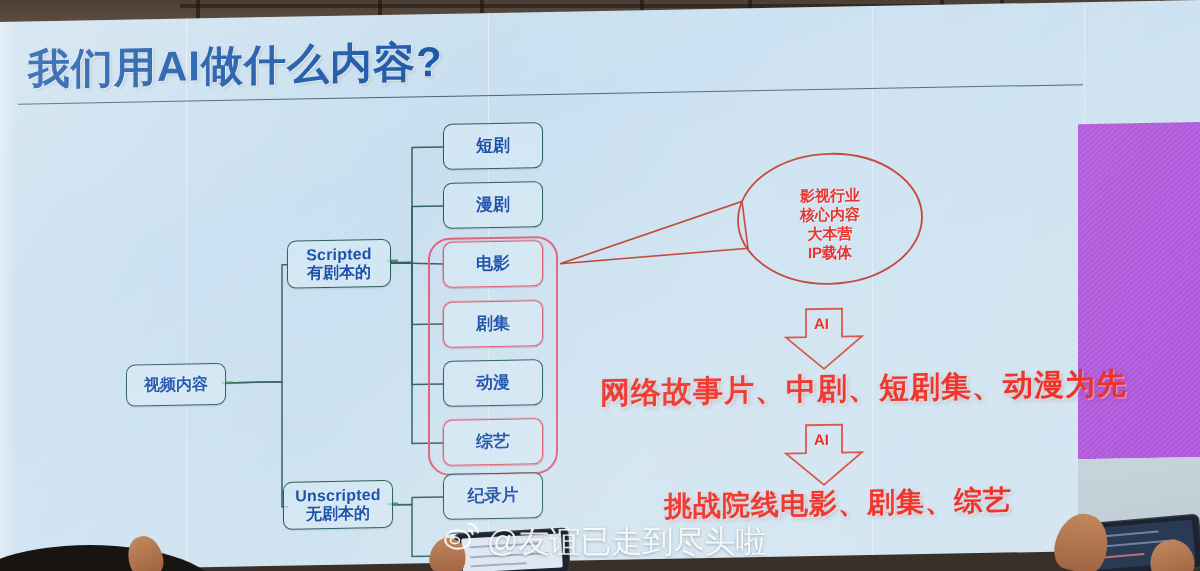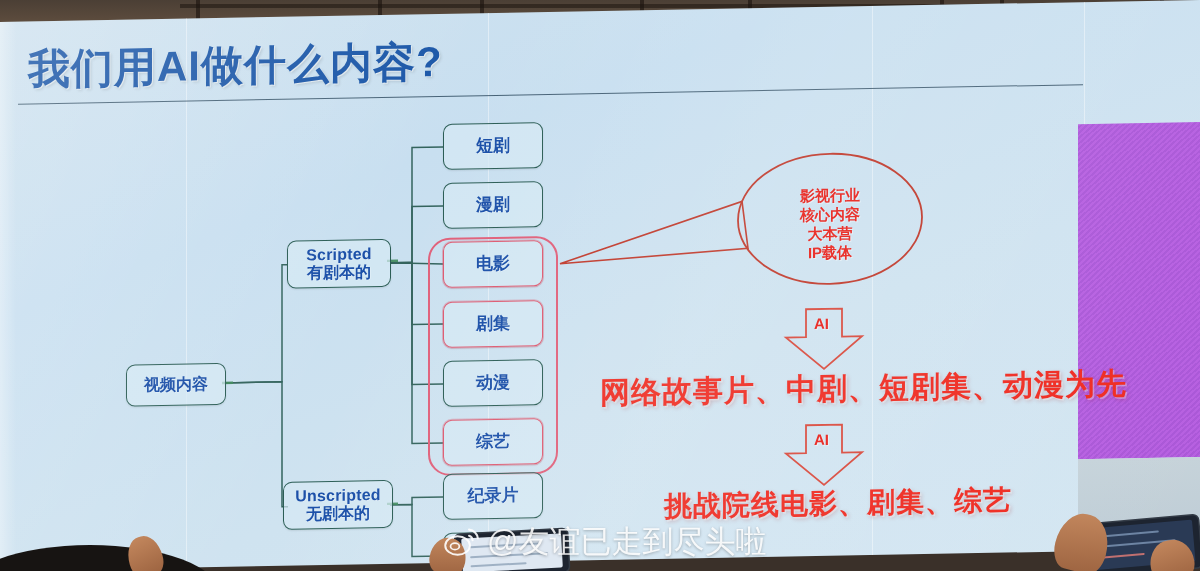--- a/index.html
+++ b/index.html
@@ -160,21 +160,21 @@
   .device-screen {
     position: absolute; background: #dfe8f2; border-radius: 2px;
   }
   .device-line {
     position: absolute; background: #9fb1c4; height: 2px; border-radius: 1px;
   }
 
   
   .watermark {
     position: absolute; left: 444px; top: 521px;
-    display: flex; align-items: center; gap: 7px;
+    display: flex; gap: 7px;
     color: rgba(255,255,255,.88);
     font-size: 31px; font-weight: normal;
     text-shadow: 0 1px 3px rgba(0,0,0,.28);
     white-space: nowrap;
   }
   .wm-logo {
     width: 36px; height: 30px; flex: none;
   }
 </style>
 </head>

